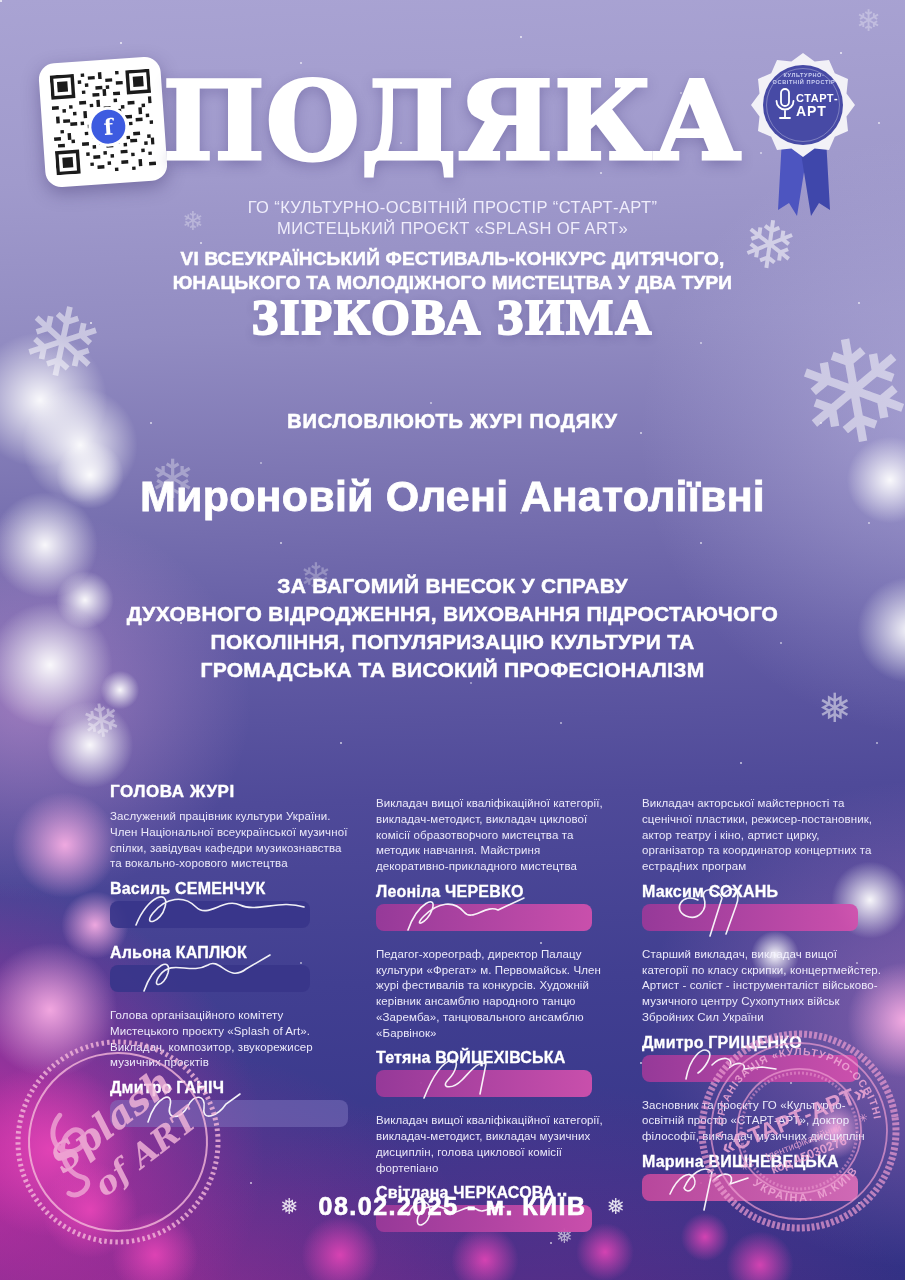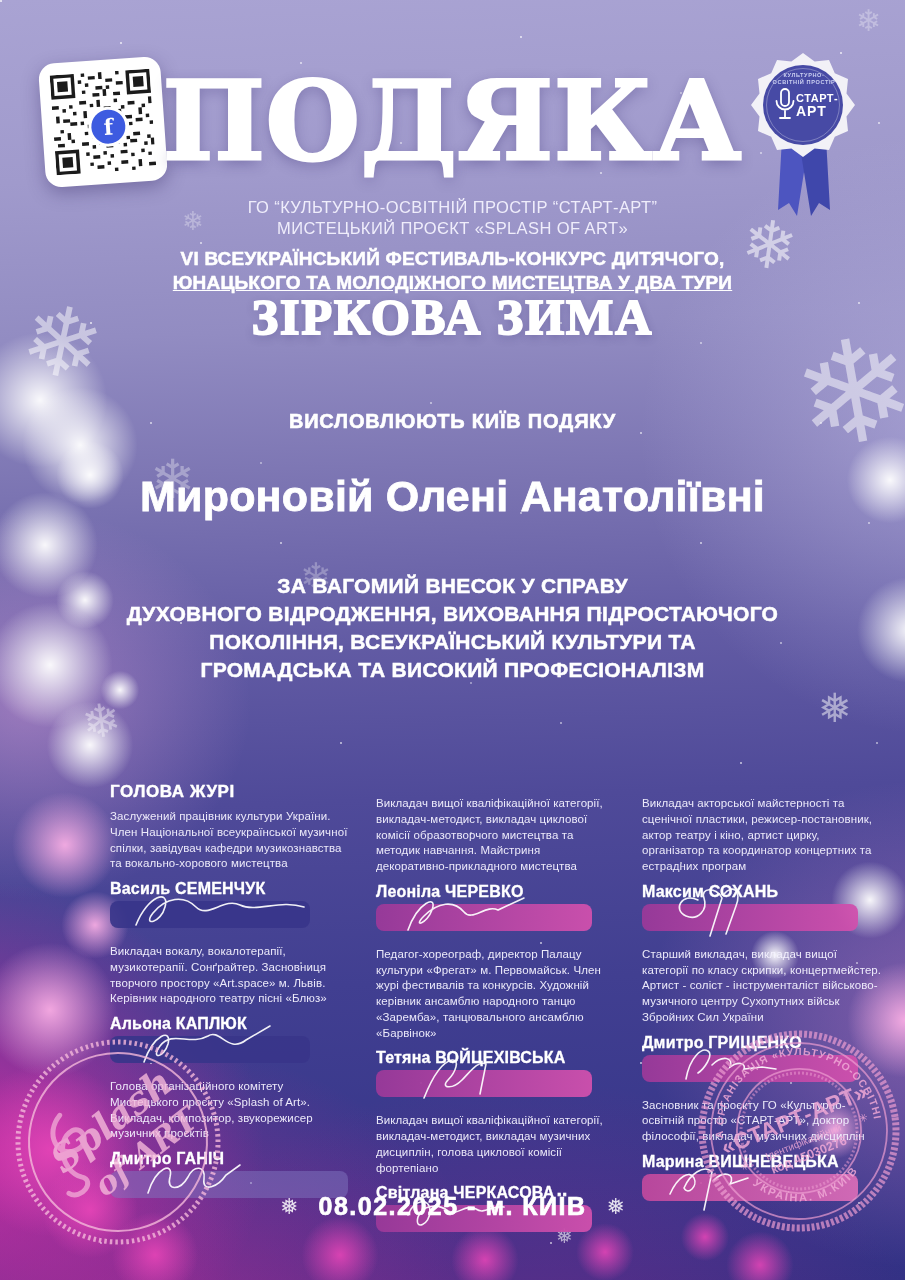--- a/index.html
+++ b/index.html
@@ -179,47 +179,46 @@
         <line x1="-5" y1="13" x2="5" y2="13"></line>
       </g>
       <text x="58" y="54" font-size="11" font-weight="bold" fill="#fff" letter-spacing=".5">СТАРТ-</text>
       <text x="58" y="68" font-size="14" font-weight="bold" fill="#fff" letter-spacing="1">АРТ</text>
     </svg>
   </div>
 
   <div class="org-line" style="top:198px;">ГО “КУЛЬТУРНО-ОСВІТНІЙ ПРОСТІР “СТАРТ-АРТ”</div>
   <div class="org-line" style="top:219px;">МИСТЕЦЬКИЙ ПРОЄКТ «SPLASH OF ART»</div>
   <div class="fest-line" style="top:248px;">VI ВСЕУКРАЇНСЬКИЙ ФЕСТИВАЛЬ-КОНКУРС ДИТЯЧОГО,</div>
-  <div class="fest-line" style="top:272px;text-decoration:underline;">ЮНАЦЬКОГО ТА МОЛОДІЖНОГО МИСТЕЦТВА У ДВА ТУРИ</div>
+  <div class="fest-line" style="top:272px;">ЮНАЦЬКОГО ТА МОЛОДІЖНОГО МИСТЕЦТВА У ДВА ТУРИ</div>
 
   <div class="event-title">ЗІРКОВА ЗИМА</div>
-  <div class="salutation">ВИСЛОВЛЮЮТЬ КИЇВ ПОДЯКУ</div>
+  <div class="salutation">ВИСЛОВЛЮЮТЬ ЖУРІ ПОДЯКУ</div>
   <div class="recipient">Мироновій Олені Анатоліївні</div>
 
   <div class="reason">
     <span>ЗА ВАГОМИЙ ВНЕСОК У СПРАВУ</span>
     <span>ДУХОВНОГО ВІДРОДЖЕННЯ, ВИХОВАННЯ ПІДРОСТАЮЧОГО</span>
-    <span>ПОКОЛІННЯ, ВСЕУКРАЇНСЬКИЙ КУЛЬТУРИ ТА</span>
+    <span>ПОКОЛІННЯ, ПОПУЛЯРИЗАЦІЮ КУЛЬТУРИ ТА</span>
     <span>ГРОМАДСЬКА ТА ВИСОКИЙ ПРОФЕСІОНАЛІЗМ</span>
   </div>
 
   <div class="jury">
     <div class="col">
       <div class="jury-header">ГОЛОВА ЖУРІ</div>
       <div class="entry">
         <p class="desc">Заслужений працівник культури України. Член Національної всеукраїнської музичної спілки, завідувач кафедри музикознавства та вокально-хорового мистецтва</p>
         <p class="pname">Василь СЕМЕНЧУК</p>
         <div class="bar bar-navy">
           <svg class="sig" viewBox="0 0 185 64">
             <path d="M8 44 C20 14, 42 8, 37 26 C33 42, 14 46, 25 32 C38 16, 56 14, 68 26 C80 38, 96 16, 112 24 C128 32, 152 18, 176 26"></path>
           </svg>
         </div>
       </div>
       <div class="entry">
-        <p class="desc">Викладач вокалу, вокалотерапії, музикотерапії. Сонґрайтер. Засновниця творчого простору «Art.space» м. Львів. Керівник народного театру пісні «Блюз»</p>
         <p class="pname">Альона КАПЛЮК</p>
         <div class="bar bar-navy">
           <svg class="sig" viewBox="0 0 185 64">
             <path d="M16 46 C26 18, 44 12, 40 28 C36 42, 22 44, 32 30 C44 14, 62 30, 80 20 C92 12, 100 38, 118 24 L142 10"></path>
           </svg>
         </div>
       </div>
       <div class="entry">
         <p class="desc">Голова організаційного комітету Мистецького проєкту «Splash of Art». Викладач, композитор, звукорежисер музичних проєктів</p>
         <p class="pname">Дмитро ГАНІЧ</p>

